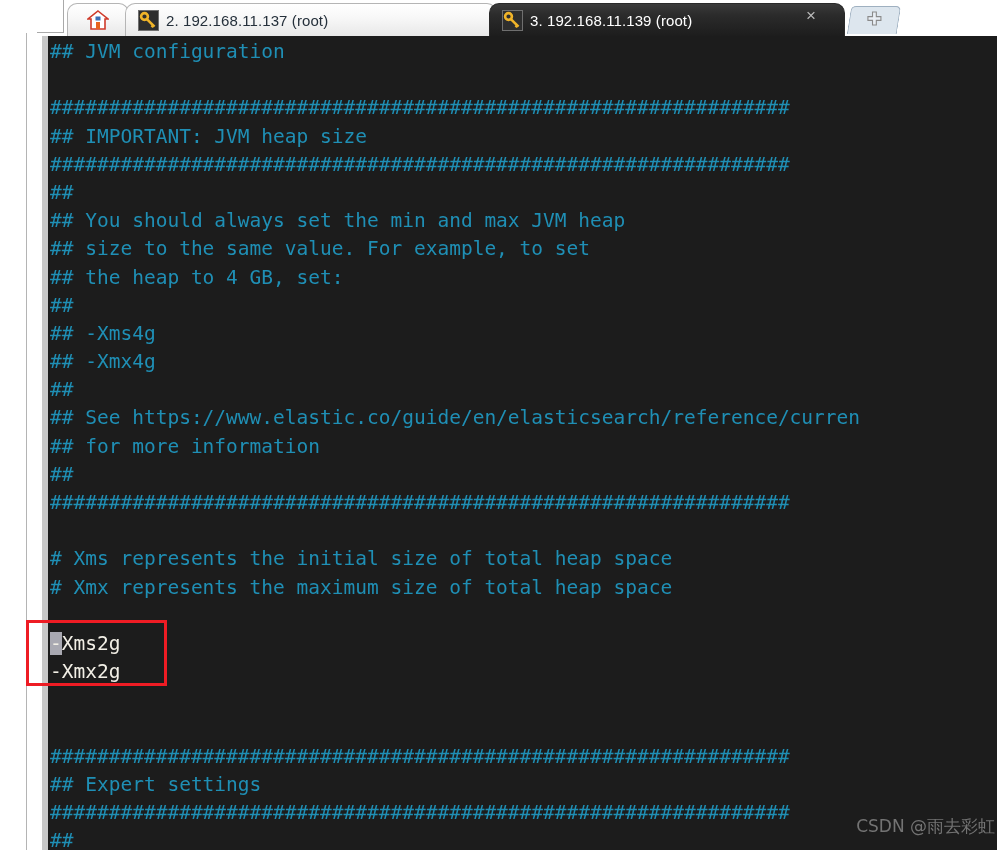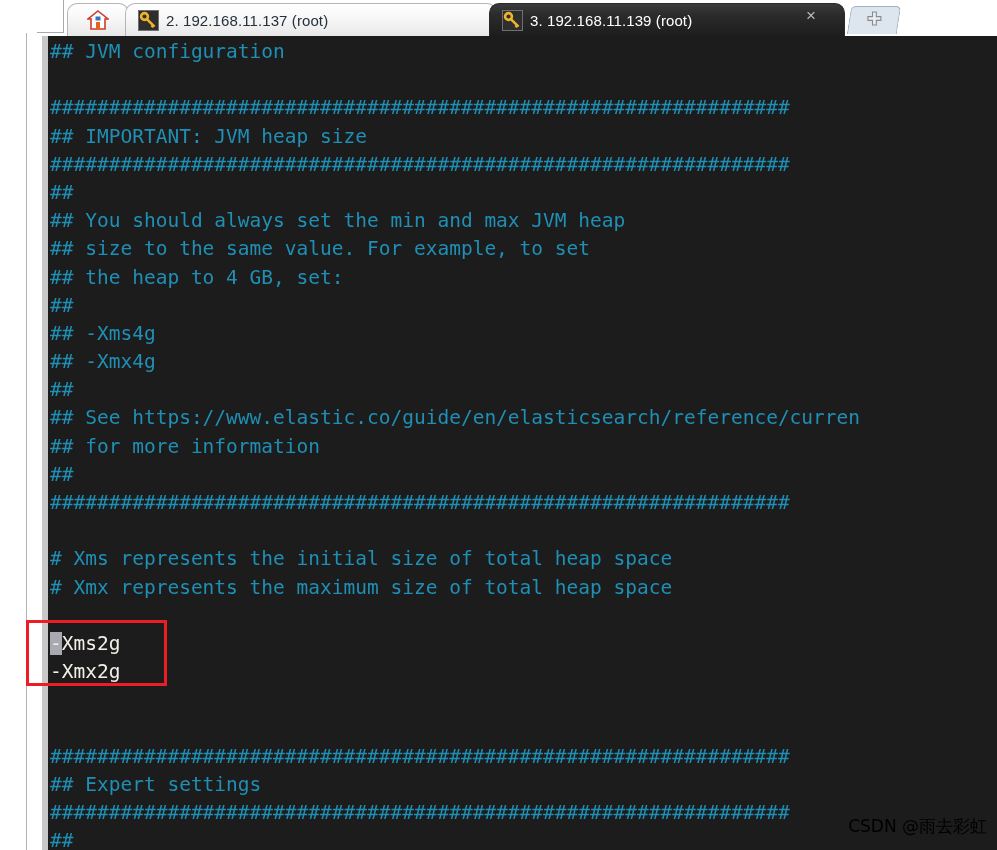--- a/index.html
+++ b/index.html
@@ -187,23 +187,23 @@
     width: 141px; height: 66px;
     border: 3px solid #ee1c24;
     box-sizing: border-box;
     z-index: 25;
     pointer-events: none;
   }
 
   
   #watermark {
     position: absolute;
-    right: 10px; bottom: 12px;
+    right: 2px; bottom: 12px;
     font-size: 17px;
-    color: #000000;
+    color: #737373;
     font-family: "DejaVu Sans", sans-serif;
     z-index: 26;
     white-space: nowrap;
     margin-top: 17px;
   }
 </style>
 </head>
 <body>
 
 <div id="app">

